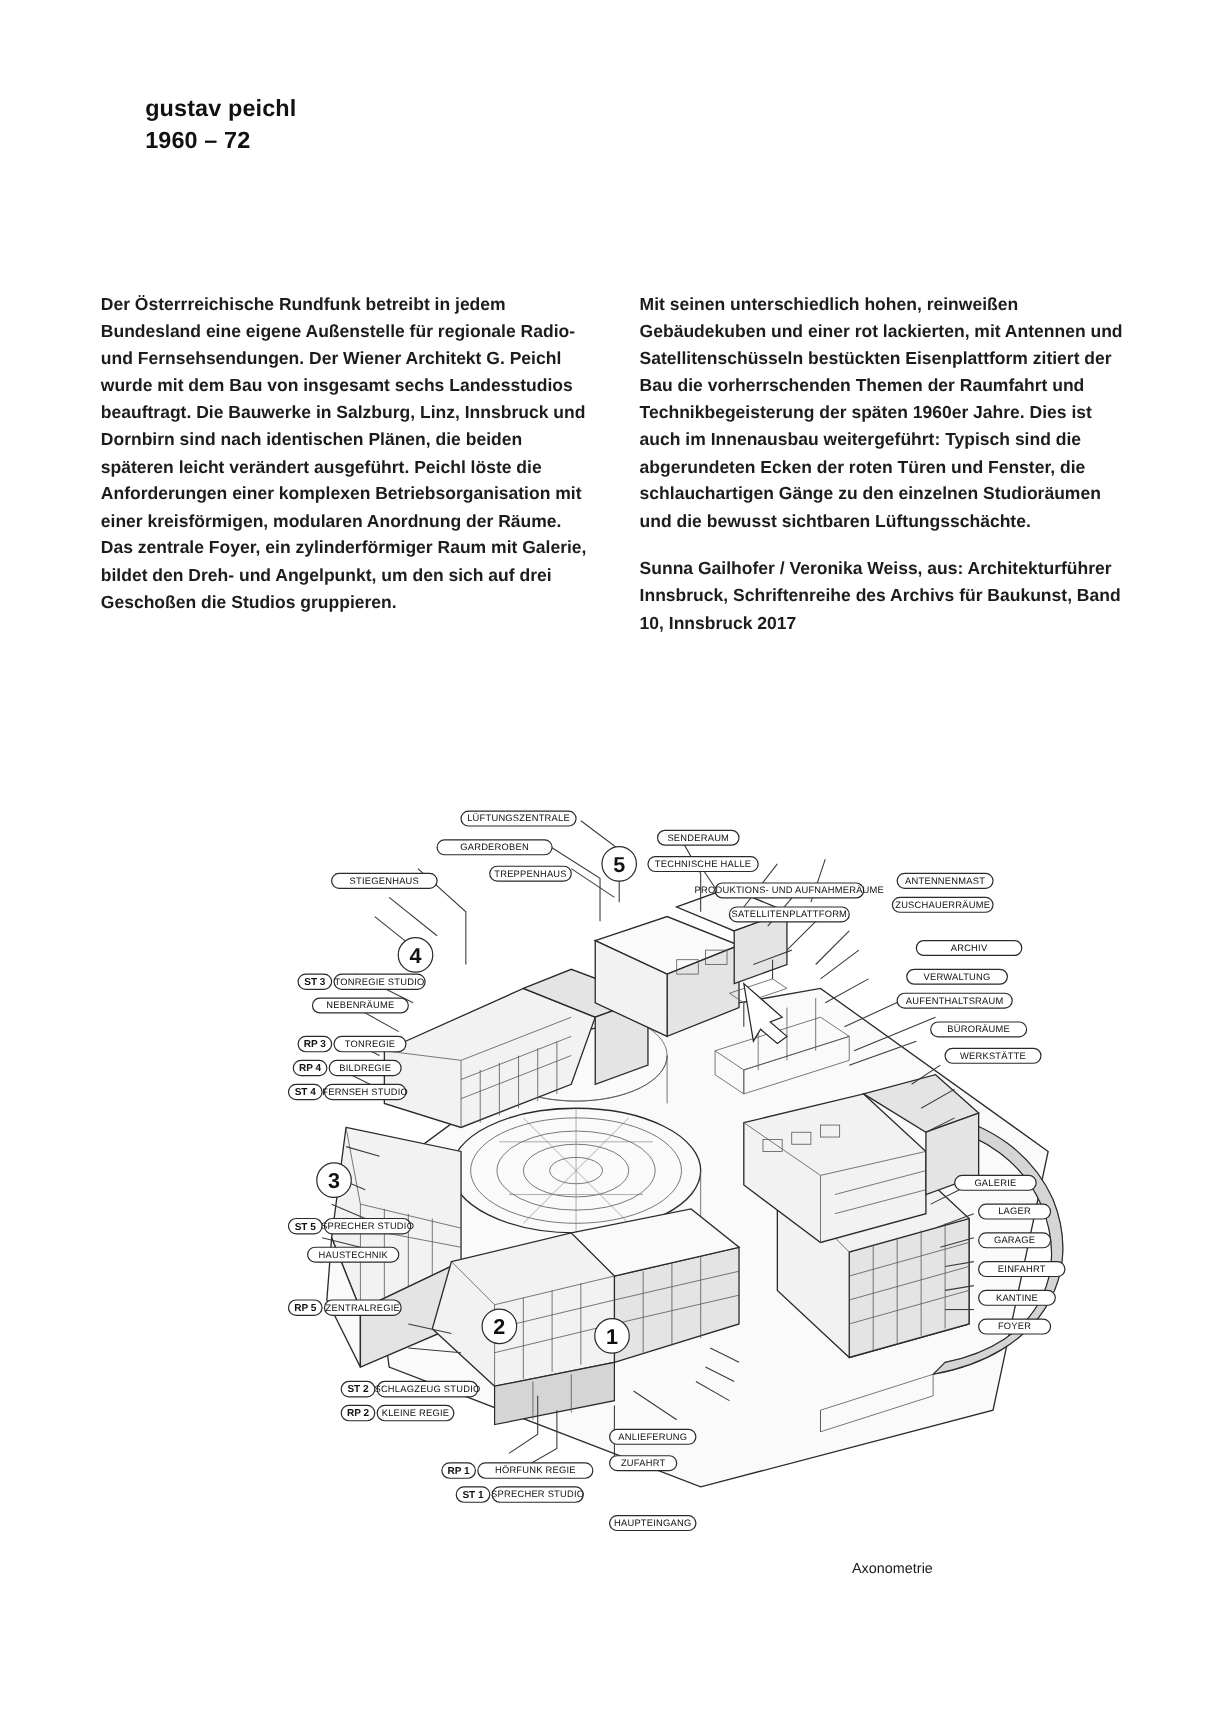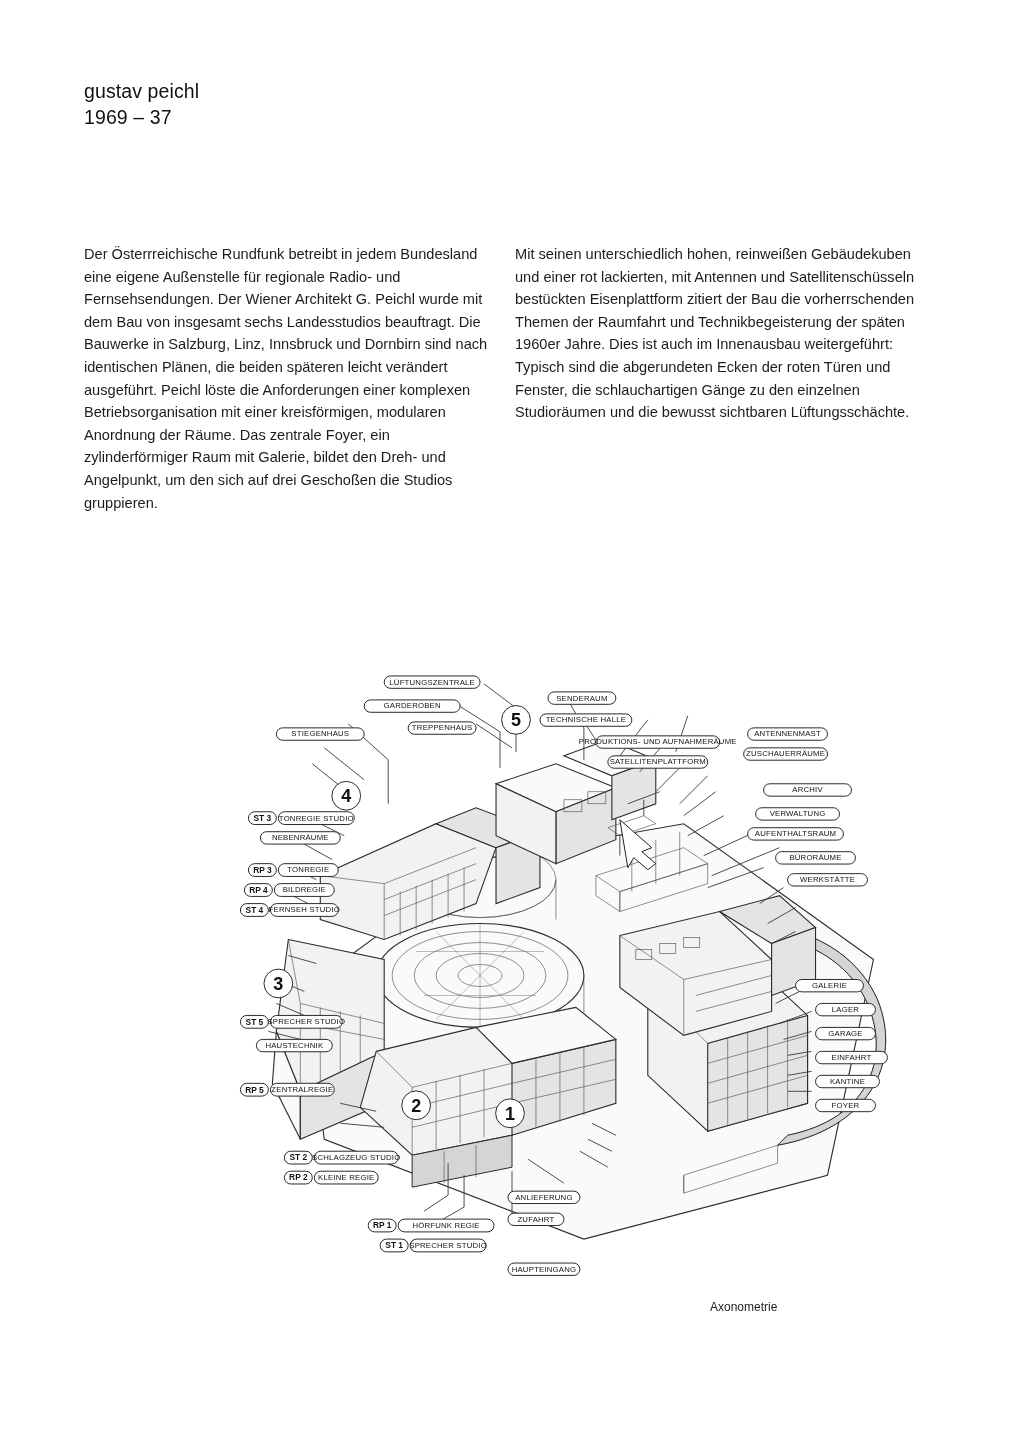--- a/index.html
+++ b/index.html
@@ -22,35 +22,37 @@
   }
 
   
   .title-block {
     position: absolute;
     left: 84px;
     top: 78px;
     width: 700px;
   }
   .title-line {
-    font-weight: normal;
+    font-weight: bold;
     font-size: 19.5px;
     line-height: 26px;
     letter-spacing: 0.1px;
     color: #111111;
+    margin-left: 37px;
   }
 
   
   .columns {
     position: absolute;
     left: 84px;
     top: 243px;
     width: 860px;
     display: flex;
-    gap: 20px;
+    gap: 38px;
+    font-weight: bold;
   }
   .col {
     width: 411px;
   }
   .col p {
     margin: 0 0 17px 0;
     font-size: 14.6px;
     line-height: 22.6px;
     color: #1c1c1c;
     text-align: left;
@@ -123,29 +125,30 @@
   .thinner { stroke: #777; stroke-width: 0.25; fill: none; }
   .hatchline { stroke: #6d6d6d; stroke-width: 0.22; }
 </style>
 </head>
 <body>
 
 <div class="page">
 
   <div class="title-block">
     <div class="title-line">gustav peichl</div>
-    <div class="title-line">1969 – 37</div>
+    <div class="title-line">1960 – 72</div>
   </div>
 
   <div class="columns">
     <div class="col">
       <p>Der Österrreichische Rundfunk betreibt in jedem Bundesland eine eigene Außenstelle für regionale Radio- und Fernsehsendungen. Der Wiener Architekt G. Peichl wurde mit dem Bau von insgesamt sechs Landesstudios beauftragt. Die Bauwerke in Salzburg, Linz, Innsbruck und Dornbirn sind nach identischen Plänen, die beiden späteren leicht verändert ausgeführt. Peichl löste die Anforderungen einer komplexen Betriebsorganisation mit einer kreisförmigen, modularen Anordnung der Räume. Das zentrale Foyer, ein zylinderförmiger Raum mit Galerie, bildet den Dreh- und Angelpunkt, um den sich auf drei Geschoßen die Studios gruppieren.</p>
     </div>
     <div class="col">
       <p>Mit seinen unterschiedlich hohen, reinweißen Gebäudekuben und einer rot lackierten, mit Antennen und Satellitenschüsseln bestückten Eisenplattform zitiert der Bau die vorherrschenden Themen der Raumfahrt und Technikbegeisterung der späten 1960er Jahre. Dies ist auch im Innenausbau weitergeführt: Typisch sind die abgerundeten Ecken der roten Türen und Fenster, die schlauchartigen Gänge zu den einzelnen Studioräumen und die bewusst sichtbaren Lüftungsschächte.</p>
+      <p>Sunna Gailhofer / Veronika Weiss, aus: Architekturführer Innsbruck, Schriftenreihe des Archivs für Baukunst, Band 10, Innsbruck 2017</p>
     </div>
   </div>
 
   <div class="figure">
     <div class="figure-canvas">
       <svg class="axo" viewBox="0 0 430 328" xmlns="http://www.w3.org/2000/svg">
         <defs>
           <pattern id="hatchA" width="3" height="3" patternUnits="userSpaceOnUse" patternTransform="rotate(35)">
             <line class="hatchline" x1="0" y1="0" x2="0" y2="3"></line>
           </pattern>

